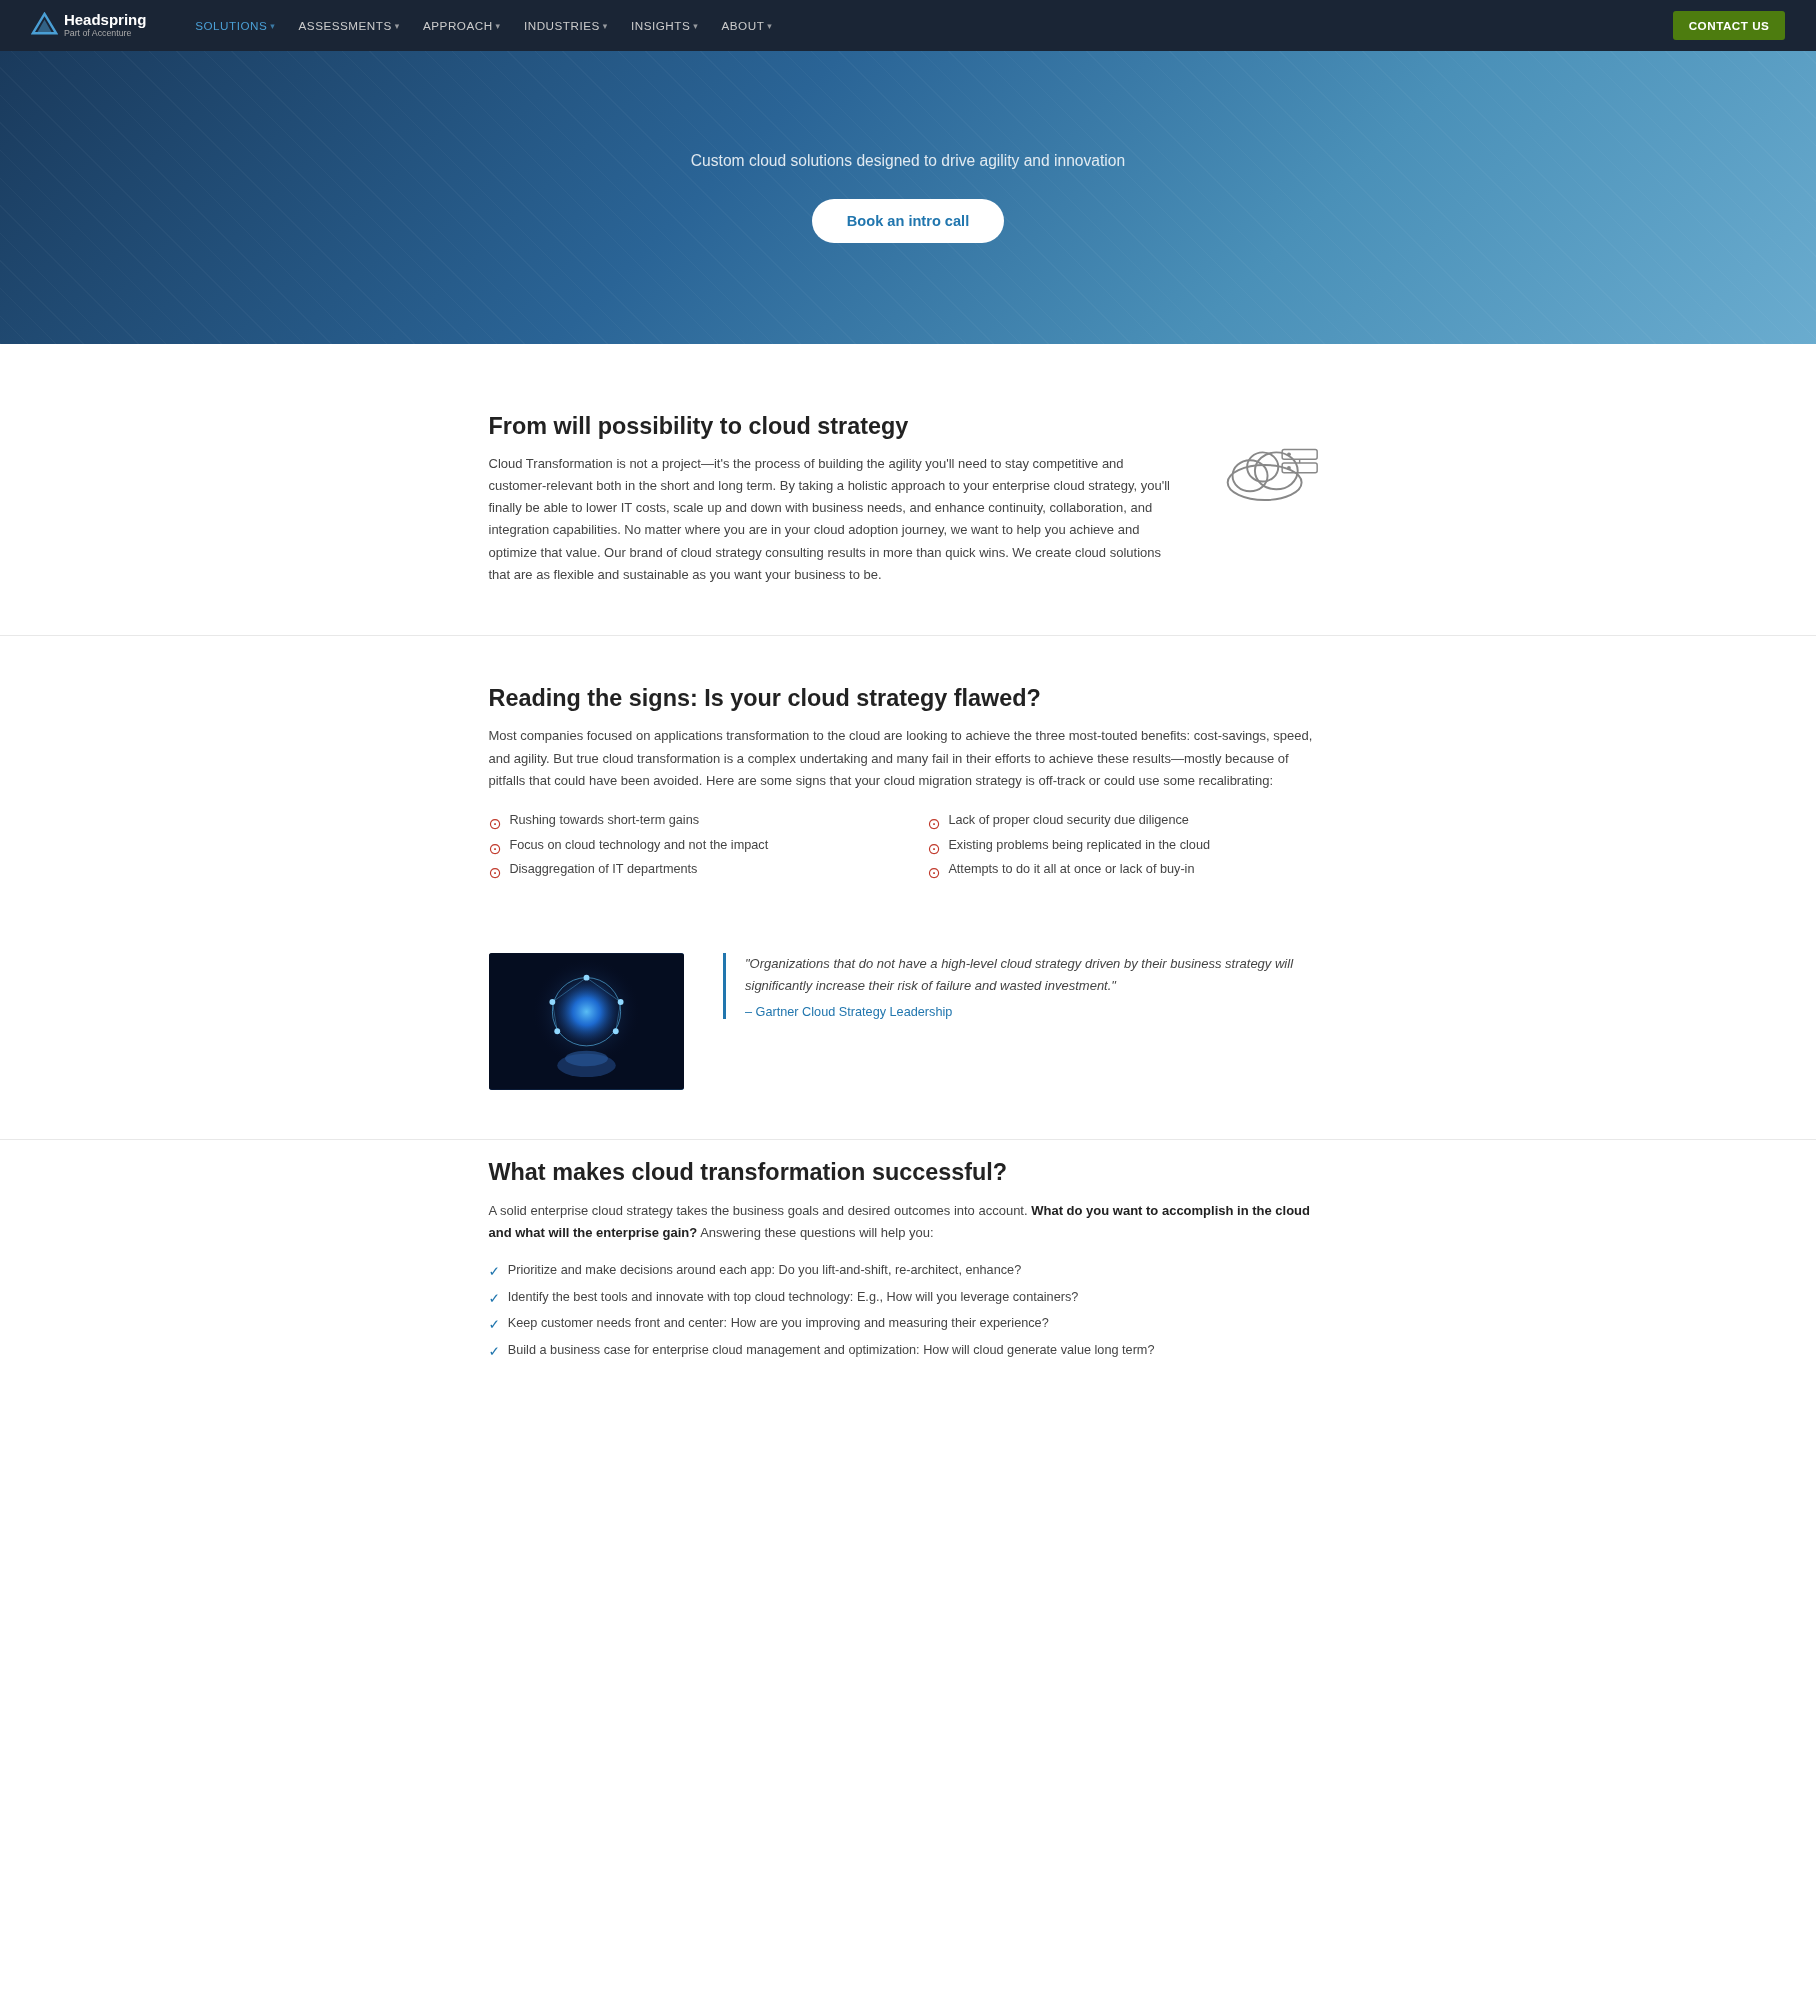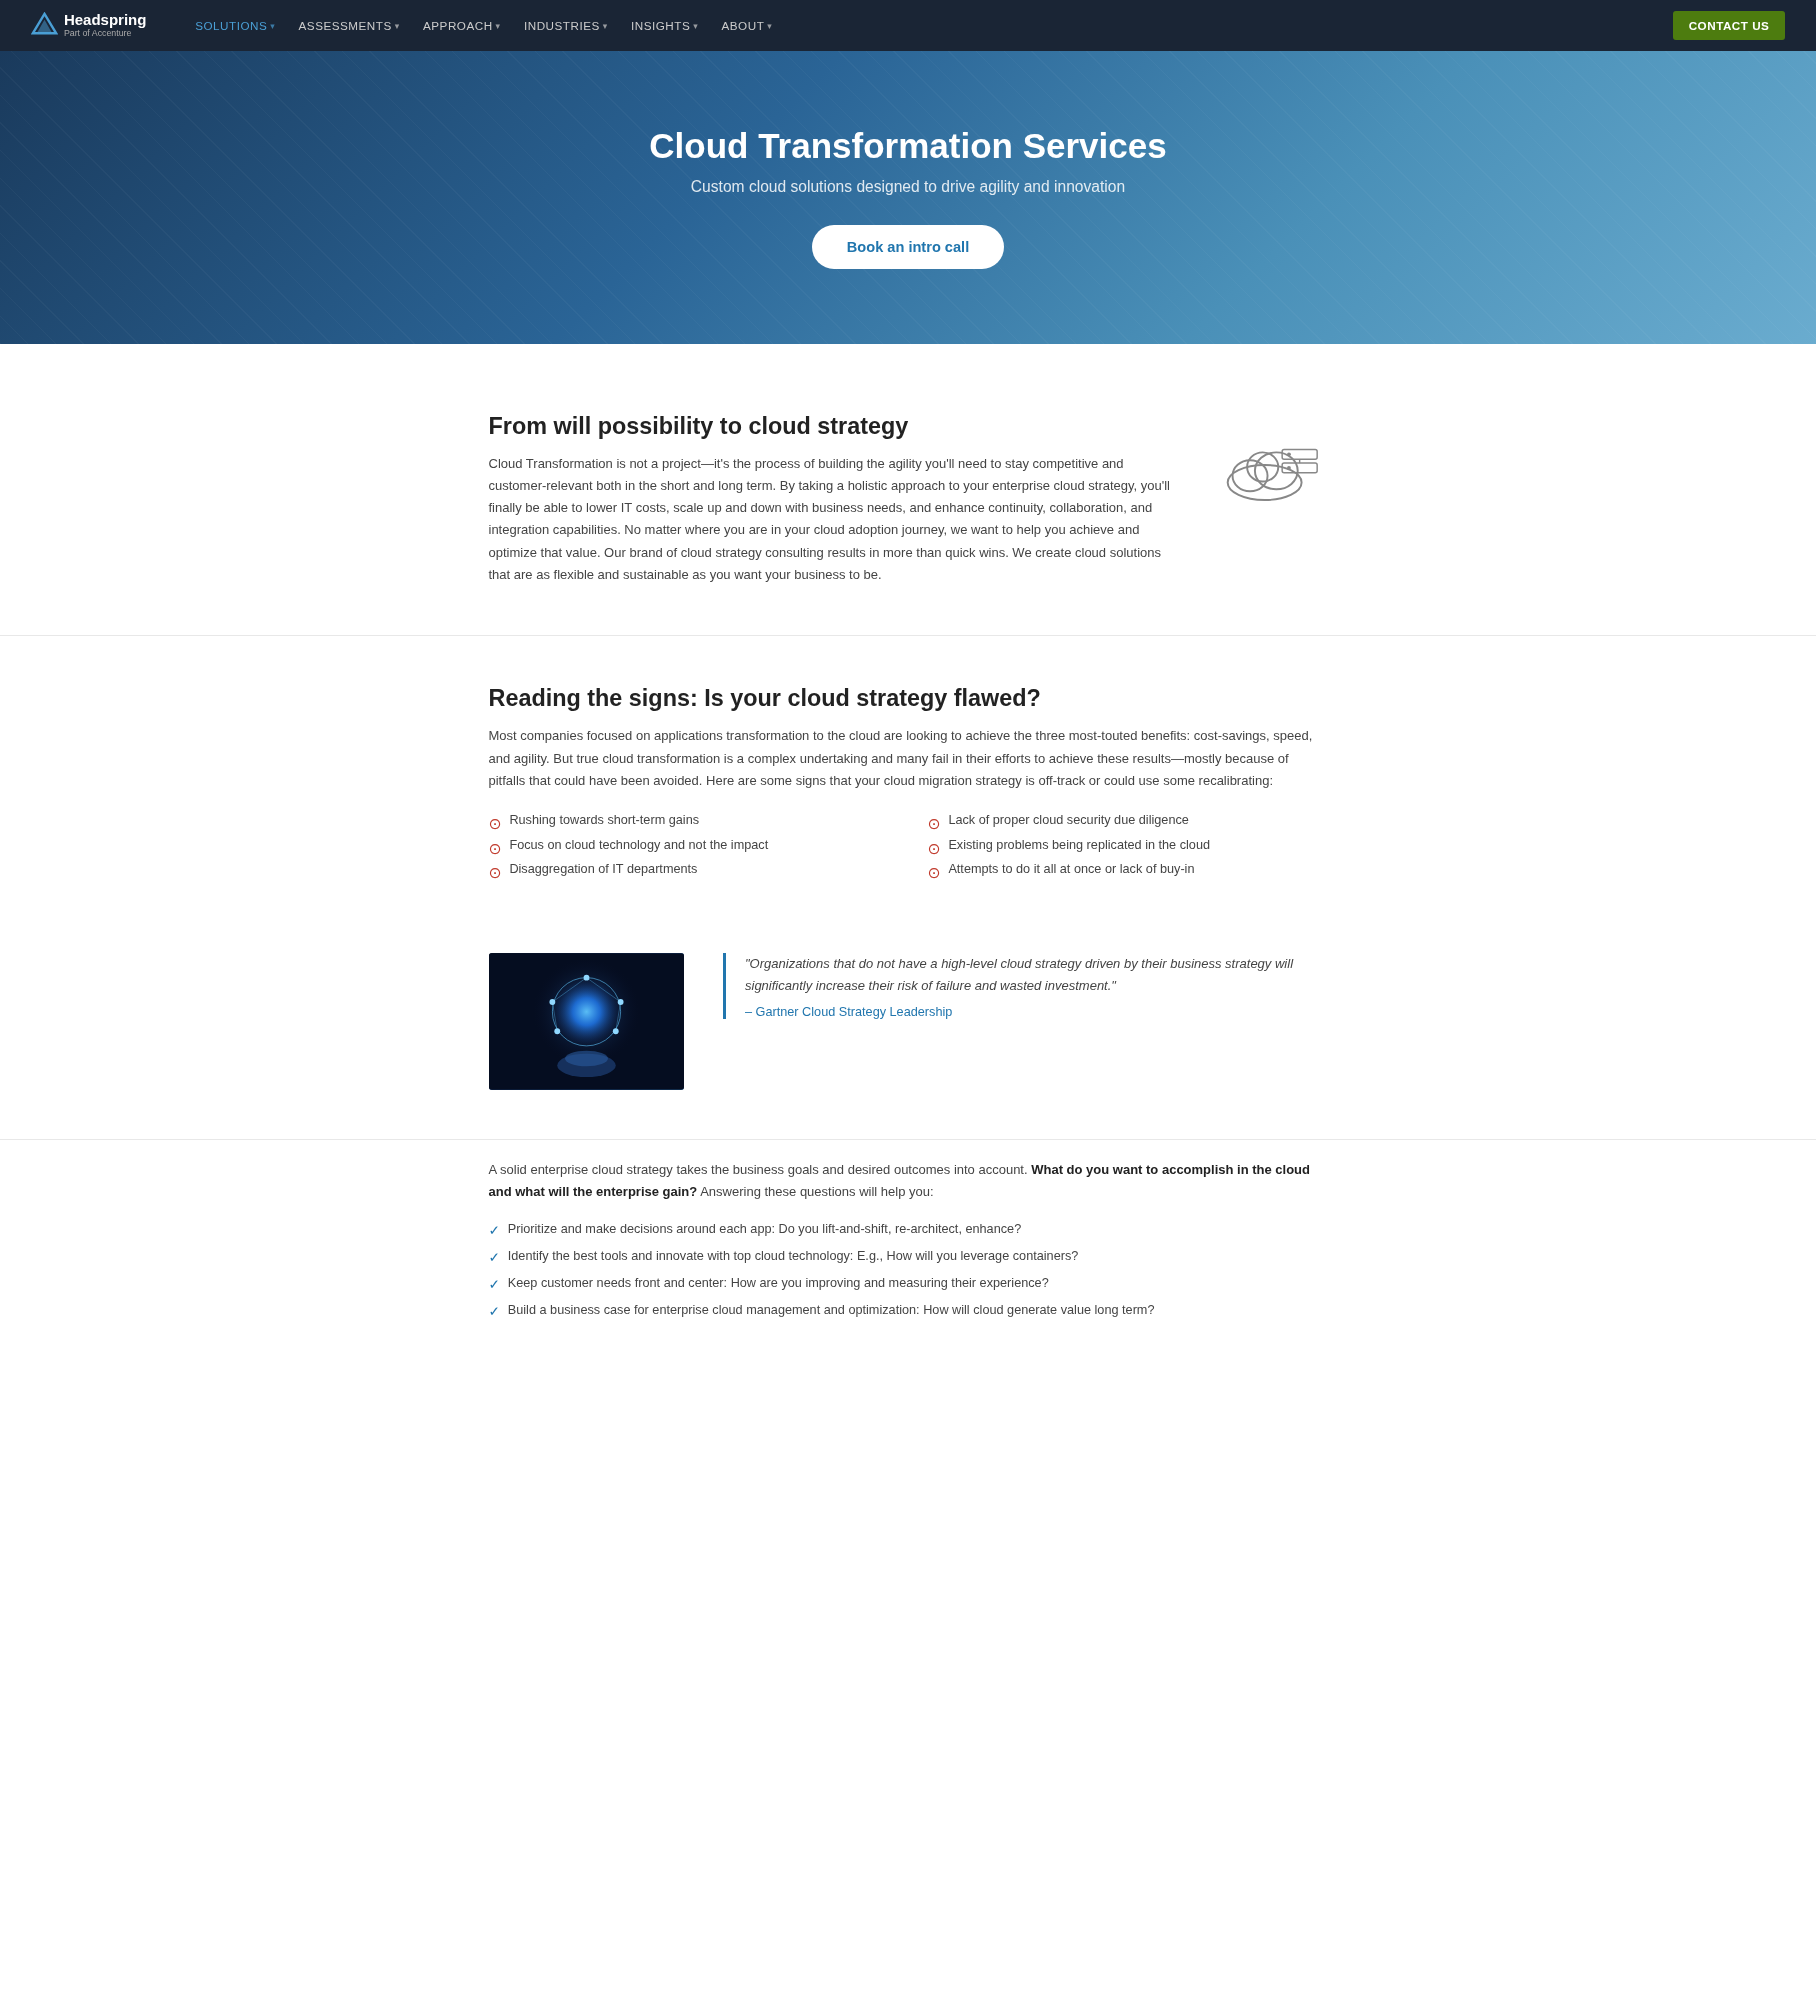--- a/index.html
+++ b/index.html
@@ -304,21 +304,20 @@
     </a>
     <a class="nav-link">
       <span>ABOUT</span>
       <span class="nav-caret">▾</span>
     </a>
   </div>
   <a class="nav-cta">CONTACT US</a>
 </nav>
 
 <section class="hero">
-  <h1 class="hero-title">Cloud Transformation Services</h1>
   <p class="hero-subtitle">Custom cloud solutions designed to drive agility and innovation</p>
   <a class="hero-btn">Book an intro call</a>
 </section>
 
 <div style="background:#fff; padding: 19.5px 0 0;">
   <div class="content-section">
     <div class="flex-row">
       <div class="text-col">
         <h2 class="section-title">From will possibility to cloud strategy</h2>
         <p class="section-text">Cloud Transformation is not a project—it's the process of building the agility you'll need to stay competitive and customer-relevant both in the short and long term. By taking a holistic approach to your enterprise cloud strategy, you'll finally be able to lower IT costs, scale up and down with business needs, and enhance continuity, collaboration, and integration capabilities. No matter where you are in your cloud adoption journey, we want to help you achieve and optimize that value. Our brand of cloud strategy consulting results in more than quick wins. We create cloud solutions that are as flexible and sustainable as you want your business to be.</p>
@@ -418,20 +417,21 @@
   </div>
   <div class="quote-block">
     <p class="quote-text">"Organizations that do not have a high-level cloud strategy driven by their business strategy will significantly increase their risk of failure and wasted investment."</p>
     <p class="quote-source">– Gartner Cloud Strategy Leadership</p>
   </div>
 </div>
 
 <hr class="section-divider">
 
 <div class="success-section">
+  <h2 class="section-title">What makes cloud transformation successful?</h2>
   <p class="section-text">
     <span>A solid enterprise cloud strategy takes the business goals and desired outcomes into account.</span>
     <span class="bold-inline">What do you want to accomplish in the cloud and what will the enterprise gain?</span>
     <span> Answering these questions will help you:</span>
   </p>
   <ul class="success-list">
     <li class="success-item">
       <span class="success-check">✓</span>
       <span>Prioritize and make decisions around each app: Do you lift-and-shift, re-architect, enhance?</span>
     </li>

